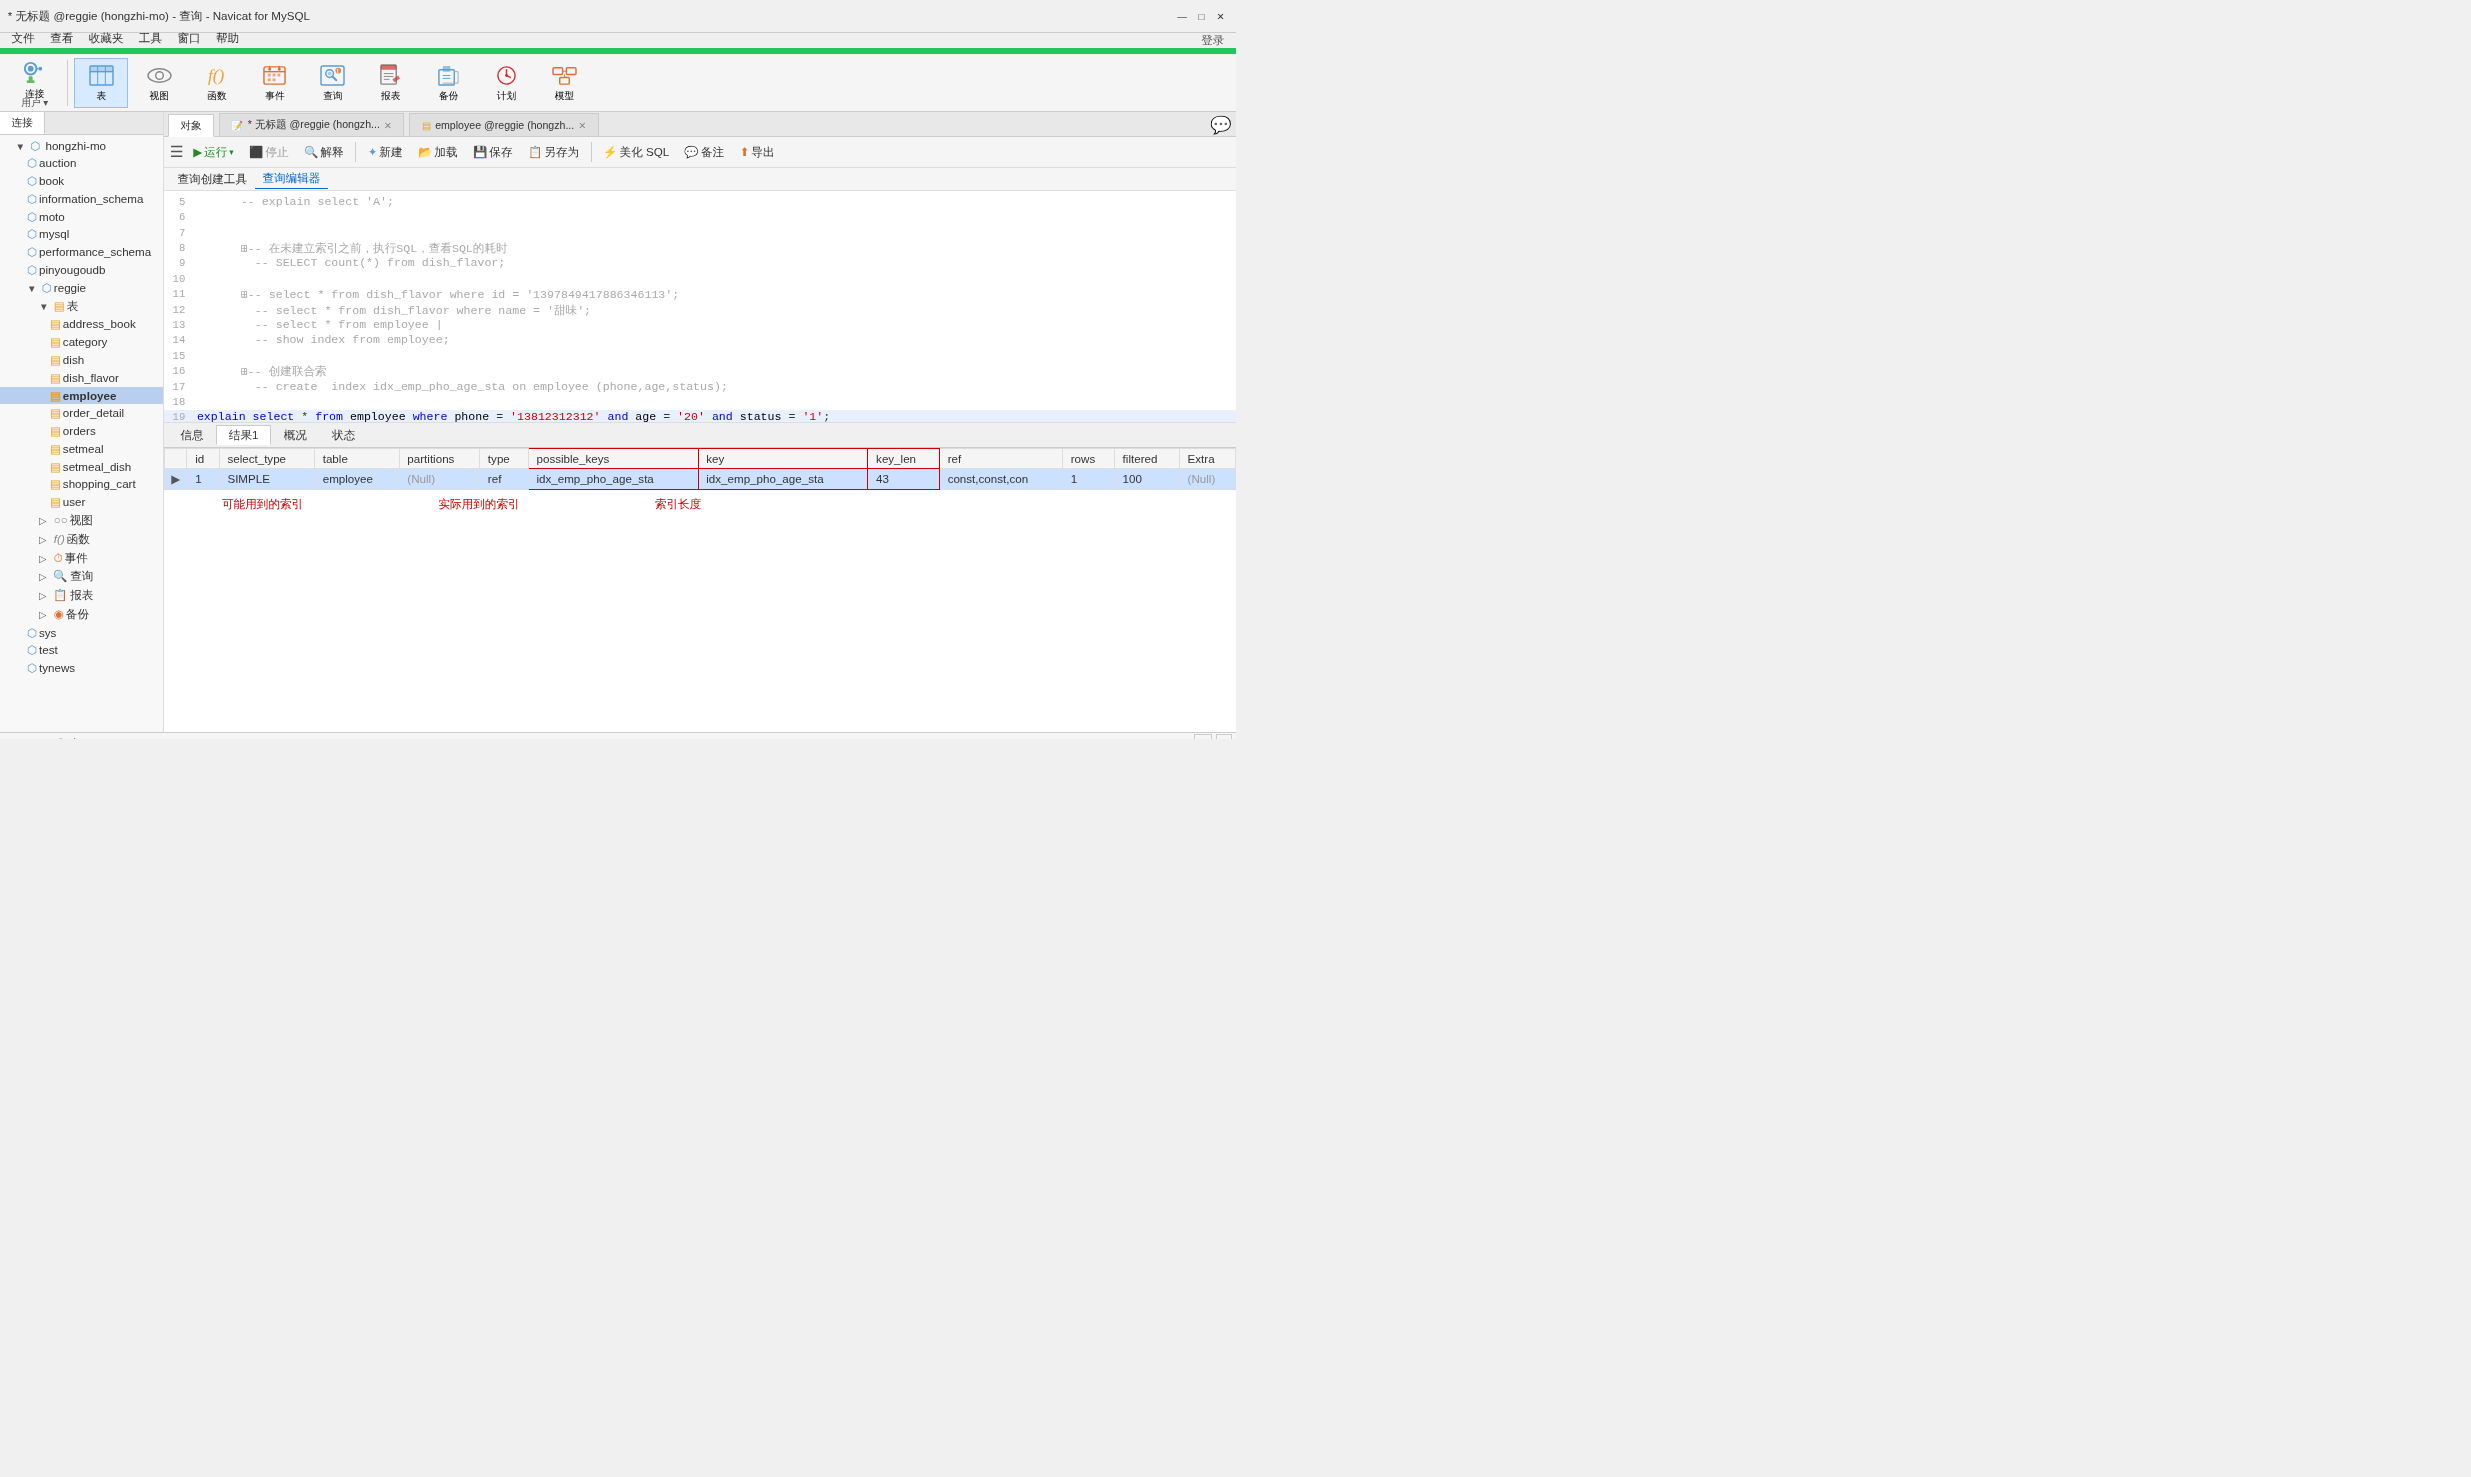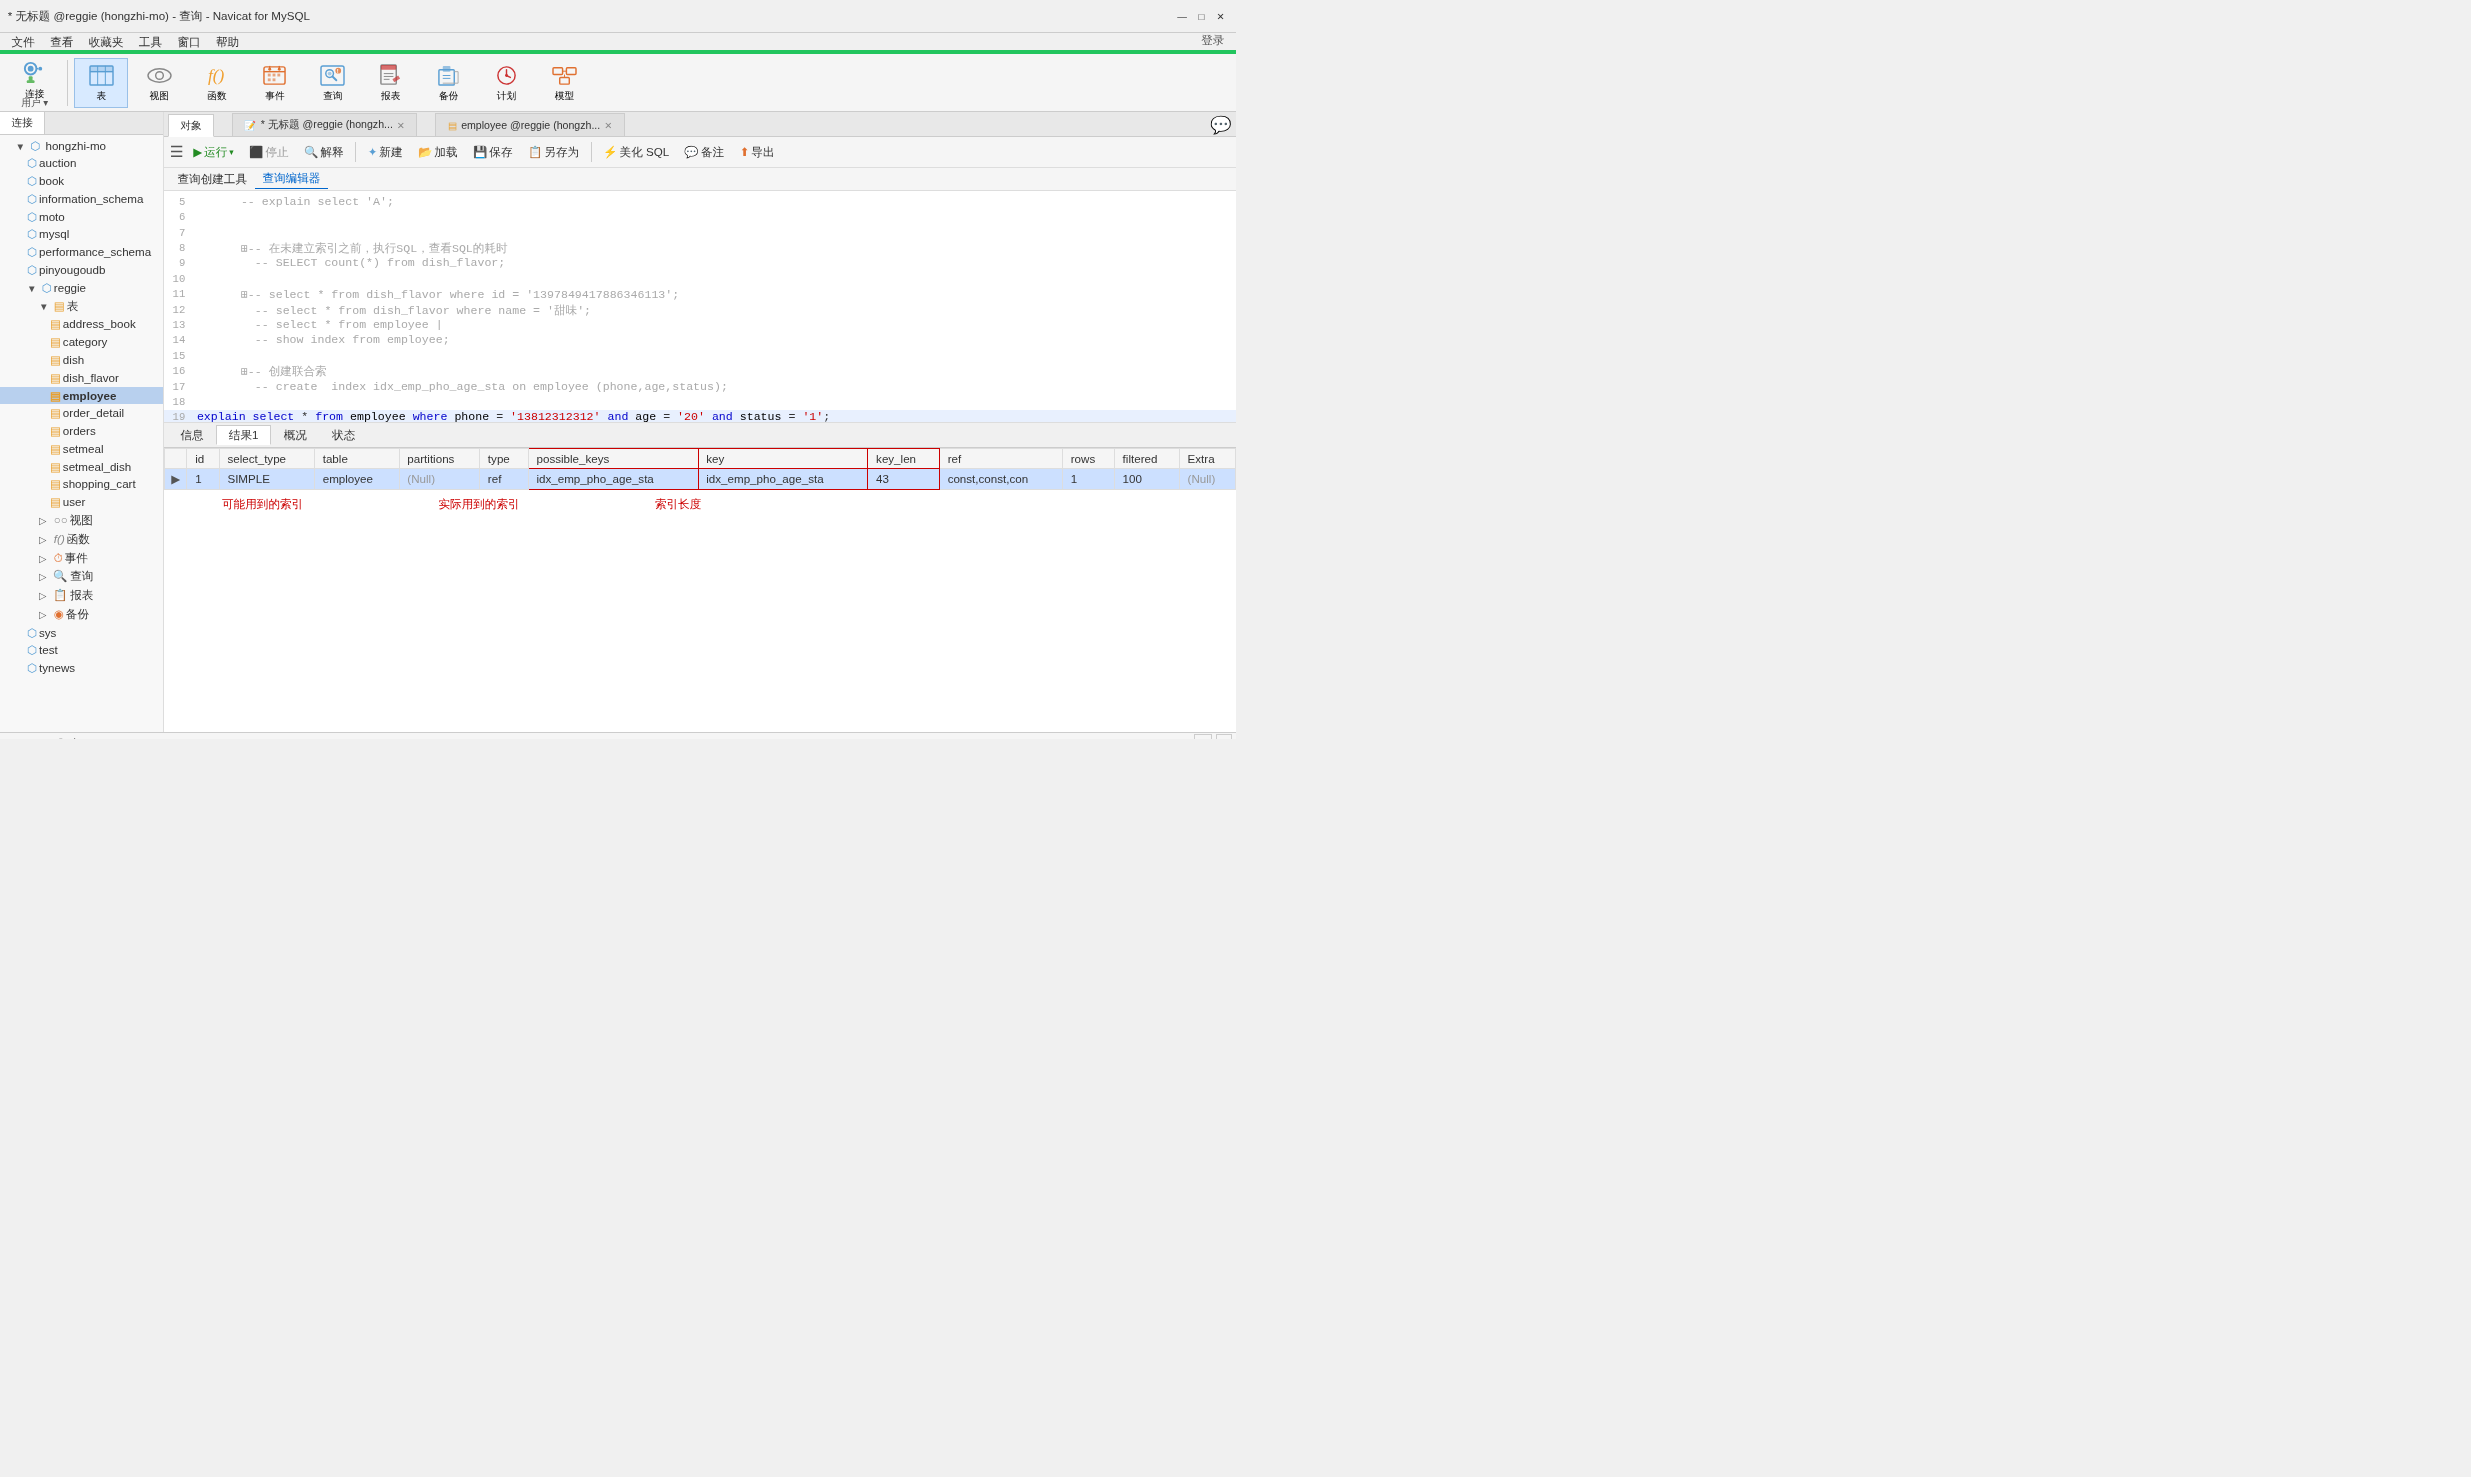--- a/index.html
+++ b/index.html
@@ -4,21 +4,21 @@
   <style>
     * { margin: 0; padding: 0; box-sizing: border-box; }
     body { font-family: 'Microsoft YaHei', Arial, sans-serif; font-size: 11.6px; background: #f0f0f0; width: 1236px; height: 739px; overflow: hidden; color: #333; }
     
     
     #titlebar { background: #f0f0f0; height: 33px; display: flex; align-items: center; justify-content: space-between; padding: 0 7.7px; border-bottom: 1px solid #ccc; }
     #titlebar .win-controls { display: flex; gap: 3.9px; }
     #titlebar .win-btn { width: 15.4px; height: 13.5px; display: flex; align-items: center; justify-content: center; font-size: 9.7px; cursor: pointer; }
     
     
-    #menubar { background: #f0f0f0; height: 21px; display: flex; align-items: flex-start; padding: 0 3.9px; border-bottom: 4px solid #22c55e; }
+    #menubar { background: #f0f0f0; height: 21px; display: flex; align-items: flex-end; padding: 0 3.9px; border-bottom: 6px solid #22c55e; }
     .menu-item { padding: 1.9px 7.7px; font-size: 11.6px; cursor: pointer; }
     
     
     #toolbar { background: #f5f5f5; height: 58px; display: flex; align-items: center; padding: 3.9px 7.7px; border-bottom: 1px solid #ccc; gap: 3.9px; }
     .tool-btn { display: flex; flex-direction: column; align-items: center; justify-content: center; width: 54px; height: 50px; cursor: pointer; border: none; background: transparent; font-size: 10.6px; gap: 1.9px; }
     .tool-btn.active { background: #d8eaff; border: 1px solid #99c0e8; }
     .tool-icon { width: 27px; height: 27px; display: flex; align-items: center; justify-content: center; }
     .tool-sep { width: 1px; height: 46px; background: #ccc; margin: 0 1.9px; }
     
     
@@ -35,21 +35,21 @@
     .expand-icon { display: inline-block; width: 11.6px; color: #555; font-size: 9.7px; }
     .db-icon { color: #5a9fd4; margin-right: 1.9px; }
     .table-icon { color: #e8a030; margin-right: 1.9px; }
     .folder-icon { color: #e8a030; margin-right: 1.9px; }
     
     
     #content { flex: 1; display: flex; flex-direction: column; overflow: hidden; }
     
     
     #tabbar { background: #e8e8e8; height: 25px; display: flex; align-items: flex-end; padding-left: 3.9px; border-bottom: 1px solid #ccc; }
-    .tab { height: 23px; padding: 0 11.6px; display: flex; align-items: center; font-size: 10.6px; border: 1px solid #ccc; border-bottom: none; background: #e0e0e0; cursor: pointer; margin-right: 18px; gap: 3.9px; }
+    .tab { height: 23px; padding: 0 11.6px; display: flex; align-items: center; font-size: 10.6px; border: 1px solid #ccc; border-bottom: none; background: #e0e0e0; cursor: pointer; margin-right: 5px; gap: 3.9px; }
     .tab.active { background: #fff; border-bottom: 1px solid #fff; margin-bottom: -1px; }
     .tab-close { font-size: 9.7px; color: #888; }
     
     
     #query-toolbar { background: #f5f5f5; height: 31px; display: flex; align-items: center; padding: 0 5.8px; border-bottom: 1px solid #ddd; gap: 3.9px; }
     .q-btn { display: flex; align-items: center; gap: 1.9px; padding: 1.9px 5.8px; border: none; background: transparent; font-size: 11.6px; cursor: pointer; color: #333; }
     .q-sep { width: 1px; height: 19.3px; background: #ccc; margin: 0 1.9px; }
     .run-btn { color: #228B22; }
     .stop-btn { color: #999; }
     

